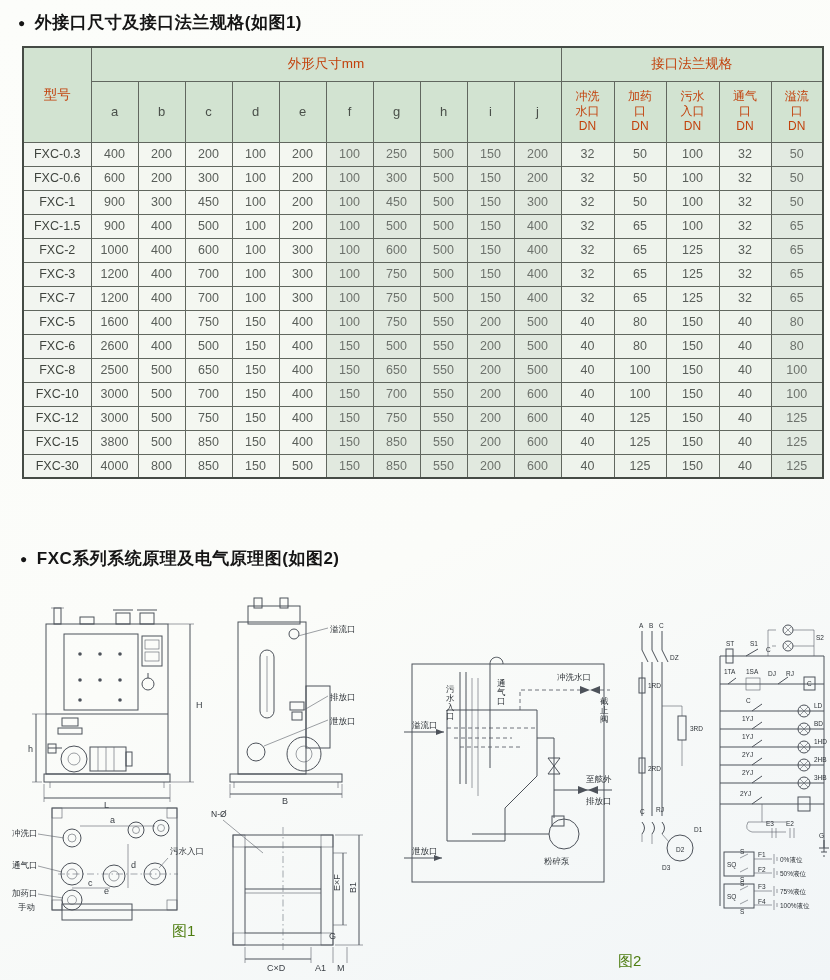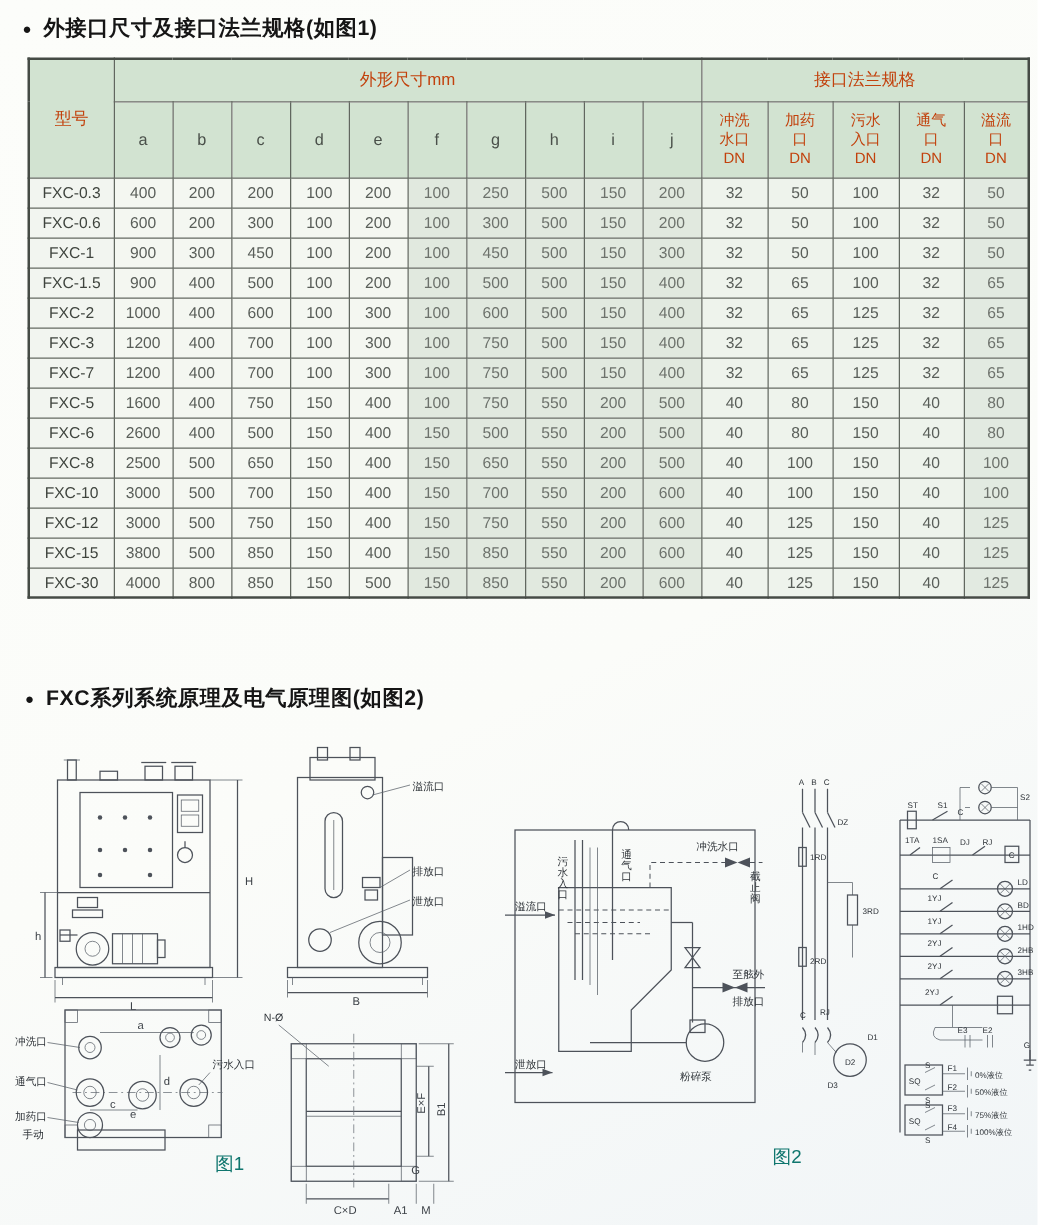--- a/index.html
+++ b/index.html
@@ -32,21 +32,21 @@
   svg{overflow:visible;}
   svg .ln{stroke:#4d525a;stroke-width:1;fill:none;}
   svg .thin{stroke:#5a6068;stroke-width:.6;fill:none;}
   svg .dash{stroke:#4d525a;stroke-width:.8;fill:none;stroke-dasharray:4 3;}
   svg .cl{stroke:#6a7078;stroke-width:.6;fill:none;stroke-dasharray:7 3 1.5 3;}
   svg .fillb{fill:#4d525a;stroke:none;}
   svg text{fill:#2e3338;font-family:"Liberation Sans",sans-serif;}
   svg text.lab{font-size:8.5px;}
   svg text.dim{font-size:9px;fill:#3a3f45;}
   svg text.tiny{font-size:6.5px;}
-  .caption{position:absolute;font-size:15px;color:#0f766e;}
+  .caption{position:absolute;font-size:15px;color:#4d7c0f;}
 </style>
 </head>
 <body>
 
 <div class="sec-title" id="title1">
   <span class="bullet">●</span>
   <span>外接口尺寸及接口法兰规格(如图1)</span>
 </div>
 
 <table class="spec">
@@ -709,13 +709,13 @@
     <line class="thin" x1="146" y1="270" x2="146" y2="280"></line>
         <line class="thin" x1="149" y1="273" x2="149" y2="277"></line>
     <line class="thin" x1="146" y1="284" x2="146" y2="294"></line>
         <line class="thin" x1="149" y1="287" x2="149" y2="291"></line>
     <text class="tiny" x="152" y="278">75%液位</text>
     <text class="tiny" x="152" y="292">100%液位</text>
   </g>
 </svg>
 </div>
 
-<div class="caption" style="left:618px;top:916px;text-align:center;">图2</div>
+<div class="caption" style="left:618px;top:952px;text-align:center;">图2</div>
 
 </body></html>

